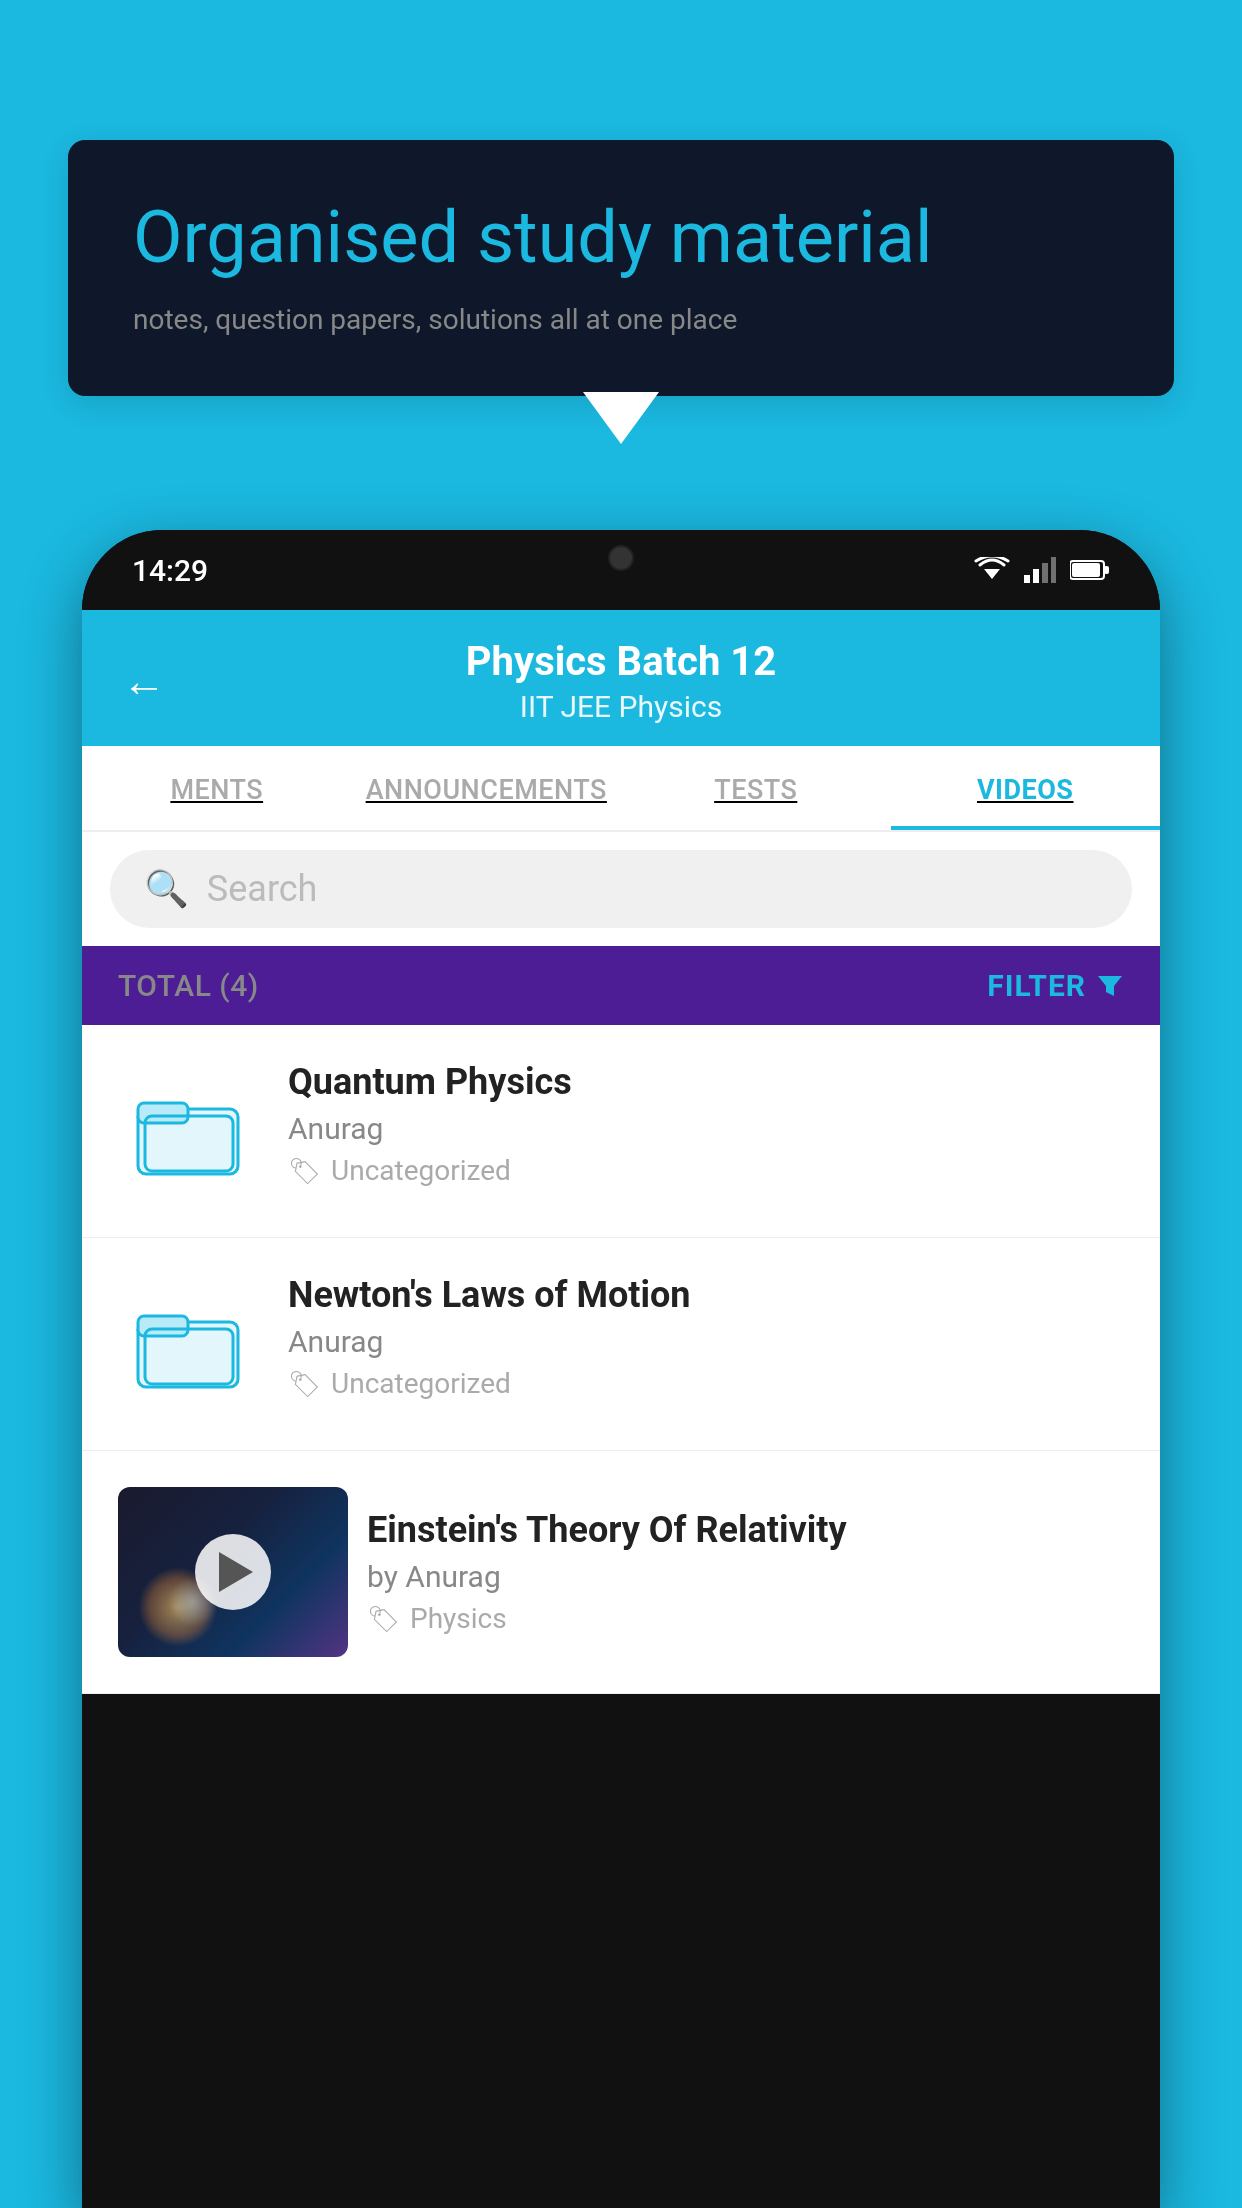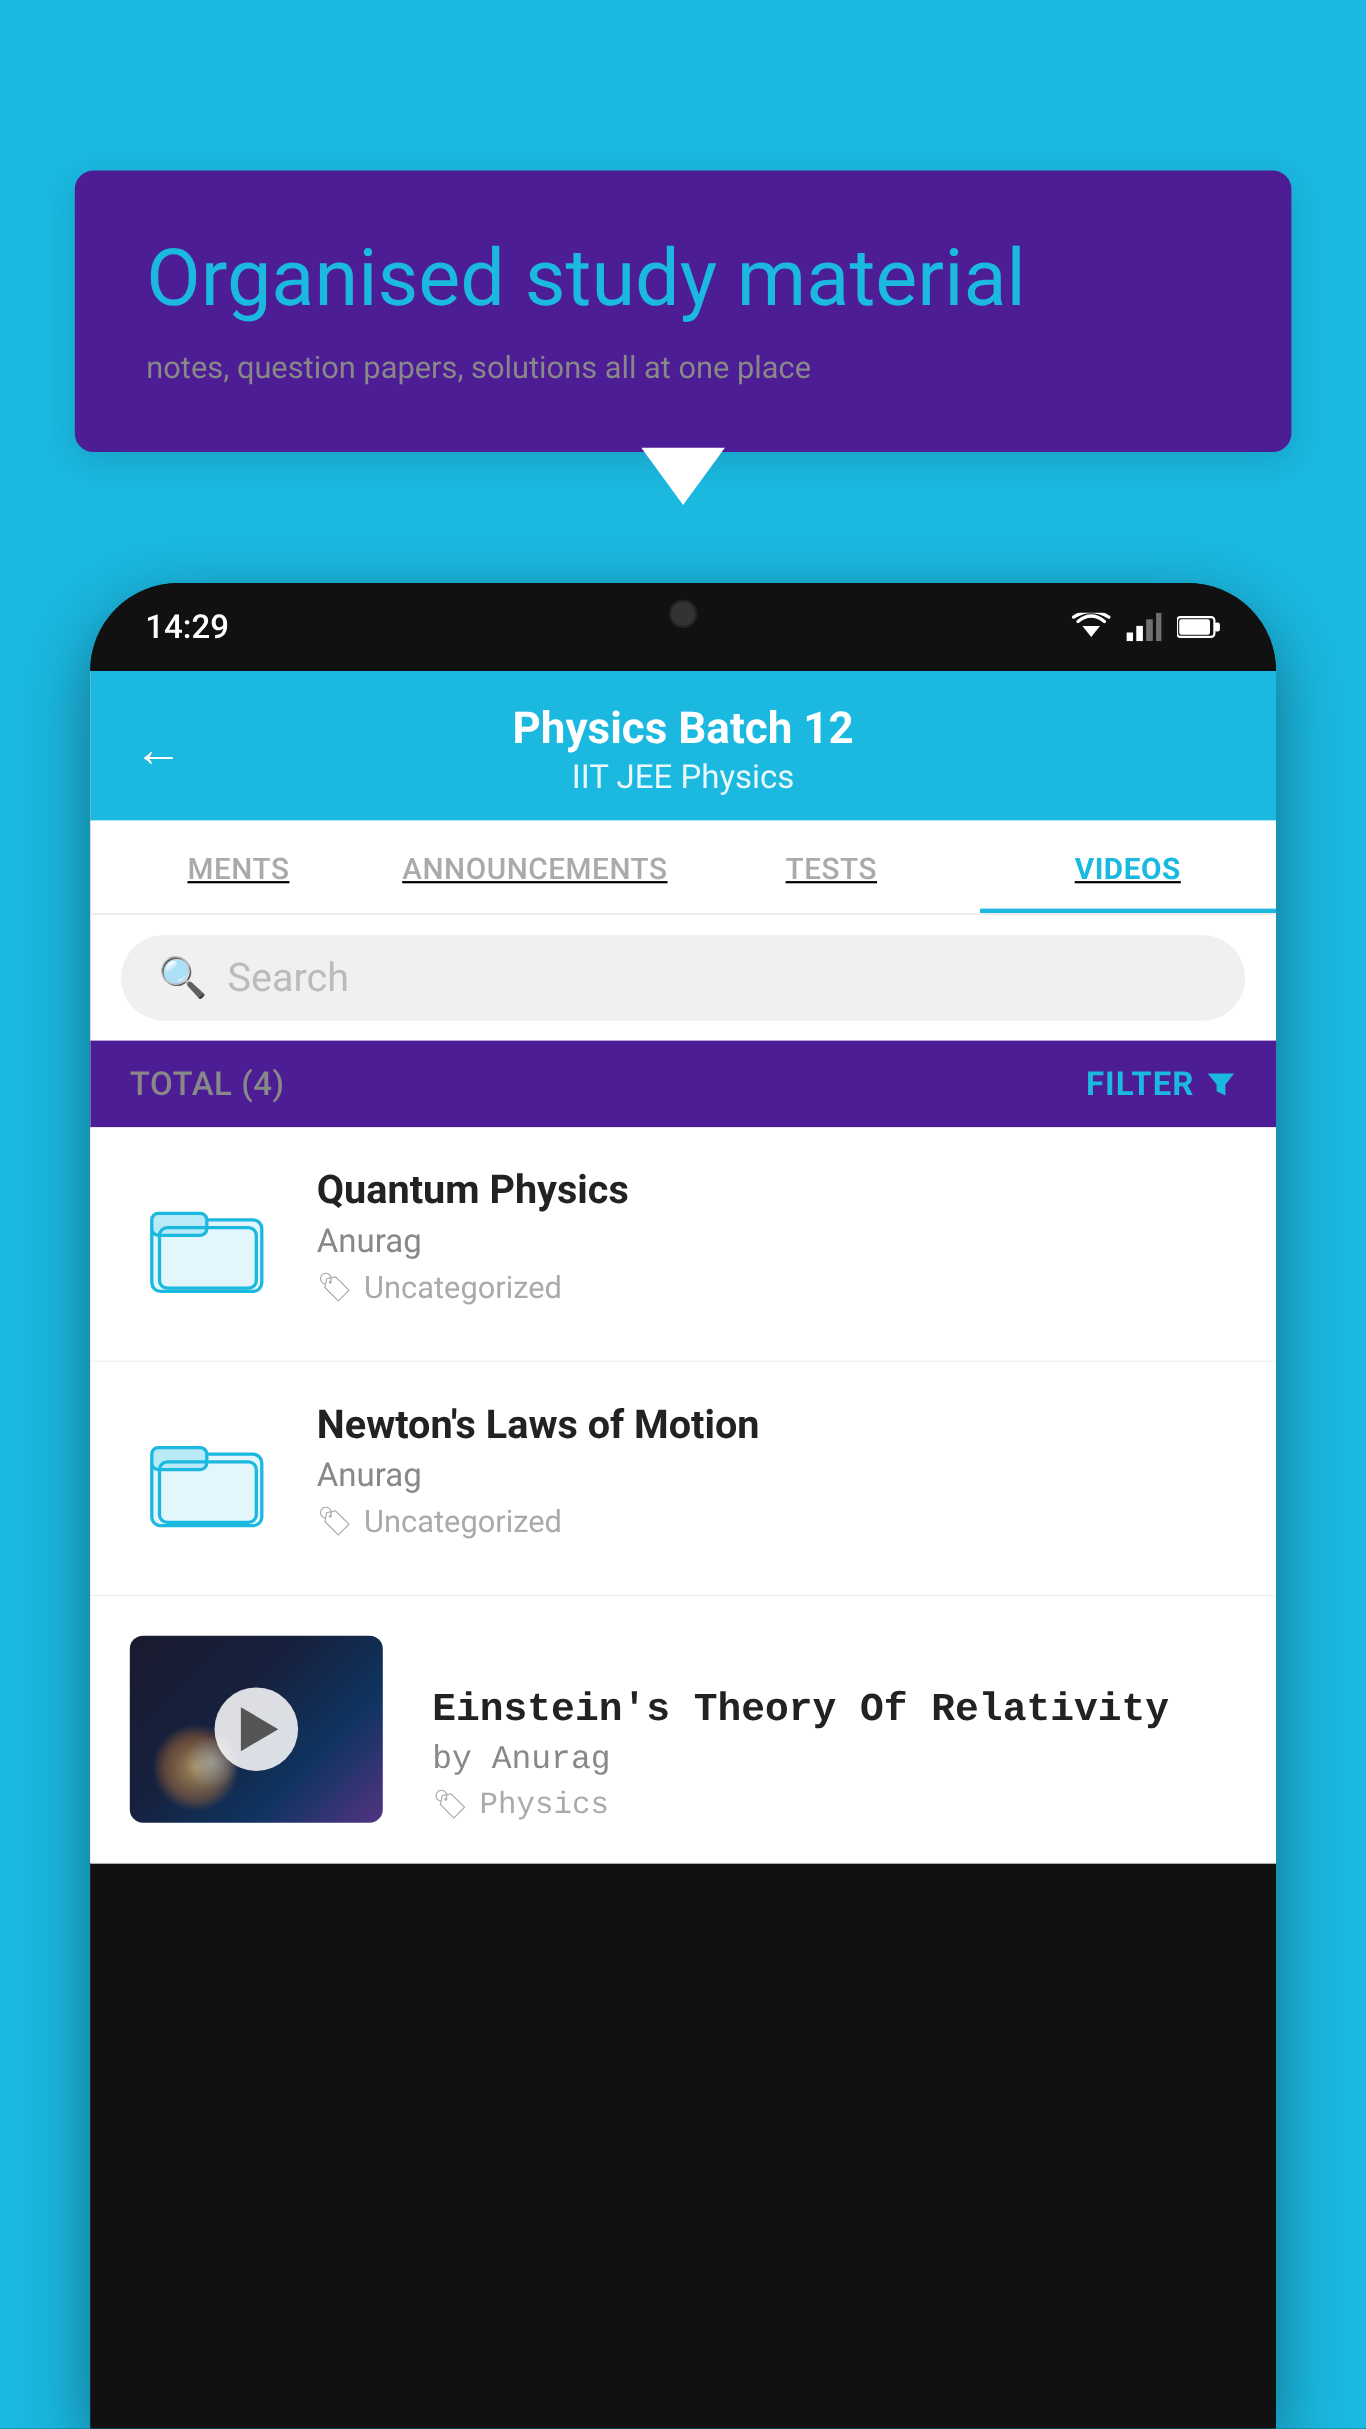--- a/index.html
+++ b/index.html
@@ -15,26 +15,25 @@
 
     
     .speech-bubble-container {
       position: absolute;
       top: 140px;
       left: 68px;
       right: 68px;
     }
 
     .speech-bubble {
-      background: #4c1d95;
+      background: #0f172a;
       border-radius: 17px;
       padding: 55px 65px 60px 65px;
       box-shadow: 0 8px 30px rgba(0,0,0,0.12);
       position: relative;
-      margin-top: 15px;
     }
 
     .speech-bubble::after {
       content: '';
       position: absolute;
       bottom: -48px;
       left: 50%;
       transform: translateX(-50%);
       width: 0;
       height: 0;
@@ -293,26 +292,25 @@
     }
 
     .tag-icon {
       font-size: 26px;
       color: #aaa;
     }
 
     
     .video-item-thumb {
       display: flex;
-      align-items: flex-end;
+      align-items: center;
       padding: 36px 36px;
       border-bottom: 1px solid #eee;
-      gap: 45px;
+      gap: 19px;
       background: white;
-      font-family: Liberation Mono, monospace;
     }
 
     .thumb-image {
       width: 230px;
       height: 170px;
       border-radius: 12px;
       background: linear-gradient(135deg, #1a1a2e 0%, #16213e 40%, #0f3460 70%, #533483 100%);
       flex-shrink: 0;
       position: relative;
       overflow: hidden;

